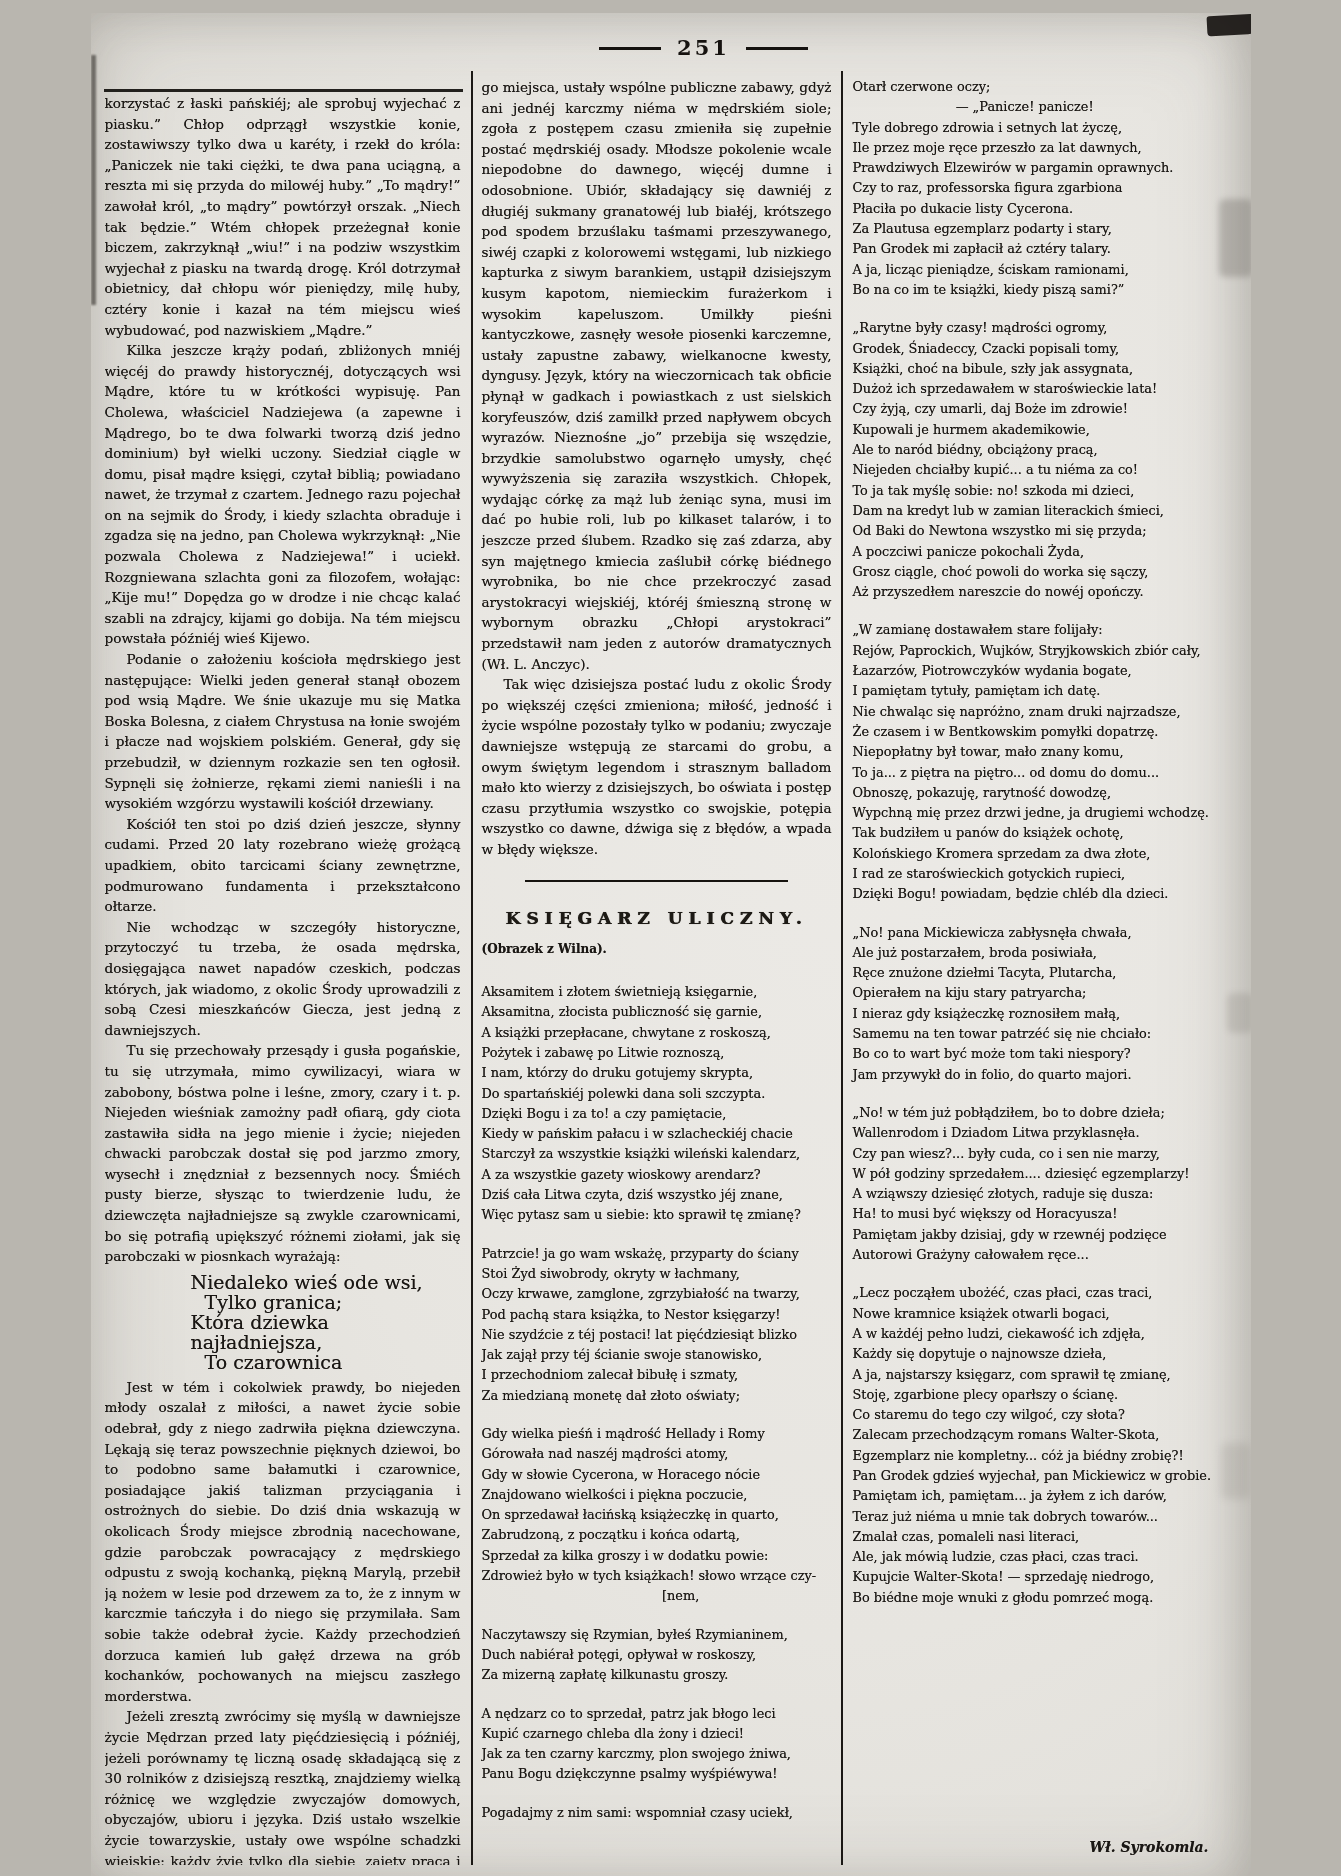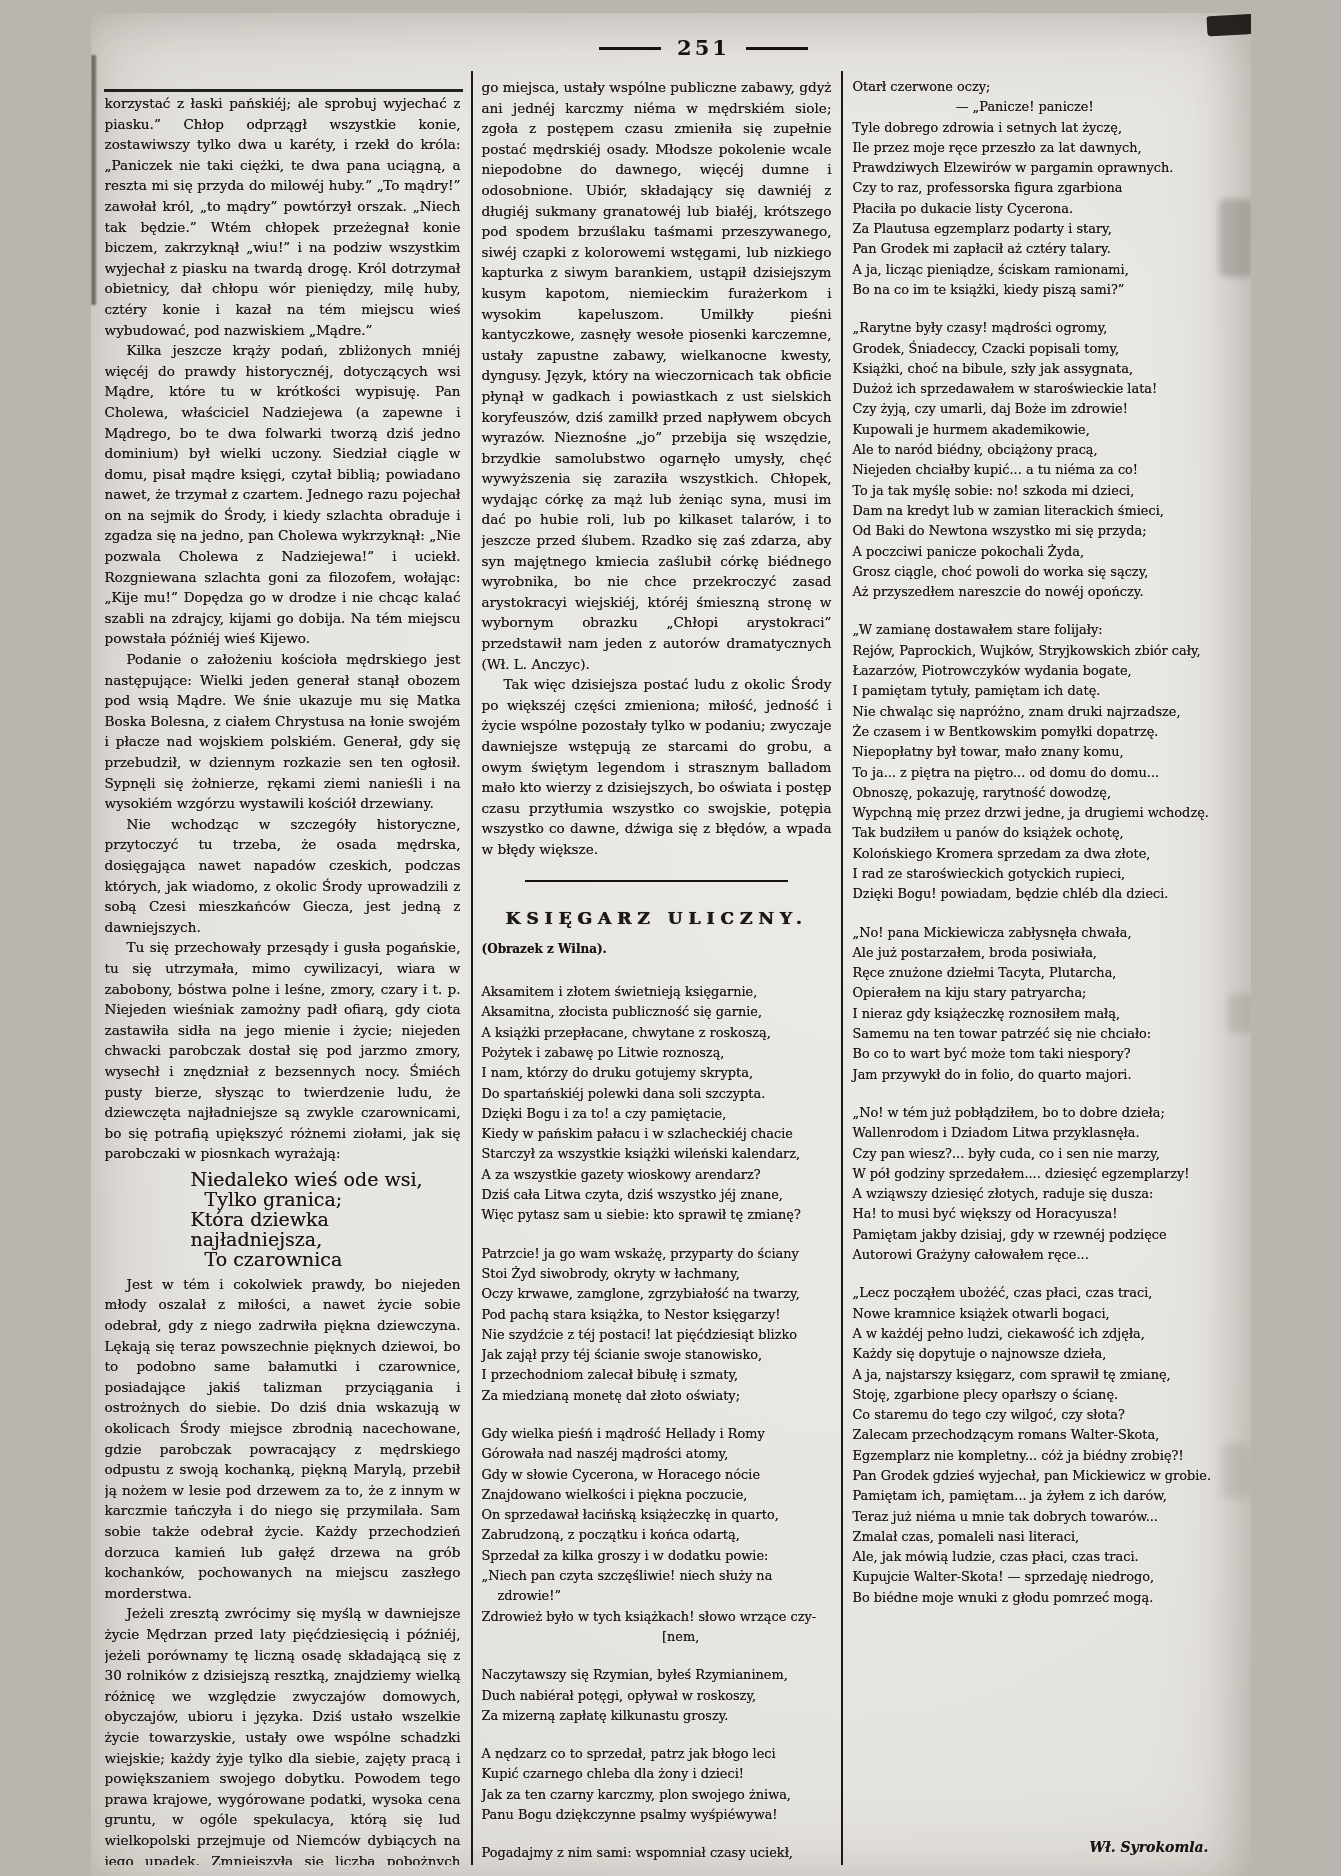--- a/index.html
+++ b/index.html
@@ -97,20 +97,21 @@
   <div class="art-ghost-2"></div>
   <div class="art-ghost-3"></div>
 
   <div class="columns">
 
     <div class="col col1">
       <div class="cont-first">
           <div class="para">korzystać z łaski pańskiéj; ale sprobuj wyjechać z piasku.” Chłop odprzągł wszystkie konie, zostawiwszy tylko dwa u karéty, i rzekł do króla: „Paniczek nie taki ciężki, te dwa pana uciągną, a reszta mi się przyda do milowéj huby.” „To mądry!” zawołał król, „to mądry” powtórzył orszak. „Niech tak będzie.” Wtém chłopek przeżegnał konie biczem, zakrzyknął „wiu!” i na podziw wszystkim wyjechał z piasku na twardą drogę. Król dotrzymał obietnicy, dał chłopu wór pieniędzy, milę huby, cztéry konie i kazał na tém miejscu wieś wybudować, pod nazwiskiem „Mądre.”</div>
           <div class="para">Kilka jeszcze krąży podań, zbliżonych mniéj więcéj do prawdy historycznéj, dotyczących wsi Mądre, które tu w krótkości wypisuję. Pan Cholewa, właściciel Nadziejewa (a zapewne i Mądrego, bo te dwa folwarki tworzą dziś jedno dominium) był wielki uczony. Siedział ciągle w domu, pisał mądre księgi, czytał biblią; powiadano nawet, że trzymał z czartem. Jednego razu pojechał on na sejmik do Środy, i kiedy szlachta obraduje i zgadza się na jedno, pan Cholewa wykrzyknął: „Nie pozwala Cholewa z Nadziejewa!” i uciekł. Rozgniewana szlachta goni za filozofem, wołając: „Kije mu!” Dopędza go w drodze i nie chcąc kalać szabli na zdrajcy, kijami go dobija. Na tém miejscu powstała późniéj wieś Kijewo.</div>
           <div class="para">Podanie o założeniu kościoła mędrskiego jest następujące: Wielki jeden generał stanął obozem pod wsią Mądre. We śnie ukazuje mu się Matka Boska Bolesna, z ciałem Chrystusa na łonie swojém i płacze nad wojskiem polskiém. Generał, gdy się przebudził, w dziennym rozkazie sen ten ogłosił. Sypnęli się żołnierze, rękami ziemi nanieśli i na wysokiém wzgórzu wystawili kościół drzewiany.</div>
+          <div class="para">Kościół ten stoi po dziś dzień jeszcze, słynny cudami. Przed 20 laty rozebrano wieżę grożącą upadkiem, obito tarcicami ściany zewnętrzne, podmurowano fundamenta i przekształcono ołtarze.</div>
           <div class="para">Nie wchodząc w szczegóły historyczne, przytoczyć tu trzeba, że osada mędrska, dosięgająca nawet napadów czeskich, podczas których, jak wiadomo, z okolic Środy uprowadzili z sobą Czesi mieszkańców Giecza, jest jedną z dawniejszych.</div>
           <div class="para">Tu się przechowały przesądy i gusła pogańskie, tu się utrzymała, mimo cywilizacyi, wiara w zabobony, bóstwa polne i leśne, zmory, czary i t. p. Niejeden wieśniak zamożny padł ofiarą, gdy ciota zastawiła sidła na jego mienie i życie; niejeden chwacki parobczak dostał się pod jarzmo zmory, wysechł i znędzniał z bezsennych nocy. Śmiéch pusty bierze, słysząc to twierdzenie ludu, że dziewczęta najładniejsze są zwykle czarownicami, bo się potrafią upiększyć różnemi ziołami, jak się parobczaki w piosnkach wyrażają:</div>
         </div>
       <div class="verse">
           <div class="vline">Niedaleko wieś ode wsi,</div>
           <div class="vline">Tylko granica;</div>
           <div class="vline">Która dziewka najładniejsza,</div>
           <div class="vline">To czarownica</div>
         </div>
       <div>
@@ -159,21 +160,20 @@
             <div class="pline">Za miedzianą monetę dał złoto oświaty;</div>
           </div>
           <div class="stanza">
             <div class="pline">Gdy wielka pieśń i mądrość Hellady i Romy</div>
             <div class="pline">Górowała nad naszéj mądrości atomy,</div>
             <div class="pline">Gdy w słowie Cycerona, w Horacego nócie</div>
             <div class="pline">Znajdowano wielkości i piękna poczucie,</div>
             <div class="pline">On sprzedawał łacińską książeczkę in quarto,</div>
             <div class="pline">Zabrudzoną, z początku i końca odartą,</div>
             <div class="pline">Sprzedał za kilka groszy i w dodatku powie:</div>
-            <div class="pline">„Niech pan czyta szczęśliwie! niech służy na zdrowie!”</div>
             <div class="pline">Zdrowież było w tych książkach! słowo wrzące czy-</div>
             <div class="pline">              [nem,</div>
           </div>
           <div class="stanza">
             <div class="pline">Naczytawszy się Rzymian, byłeś Rzymianinem,</div>
             <div class="pline">Duch nabiérał potęgi, opływał w roskoszy,</div>
             <div class="pline">Za mizerną zapłatę kilkunastu groszy.</div>
           </div>
           <div class="stanza">
             <div class="pline">A nędzarz co to sprzedał, patrz jak błogo leci</div>

